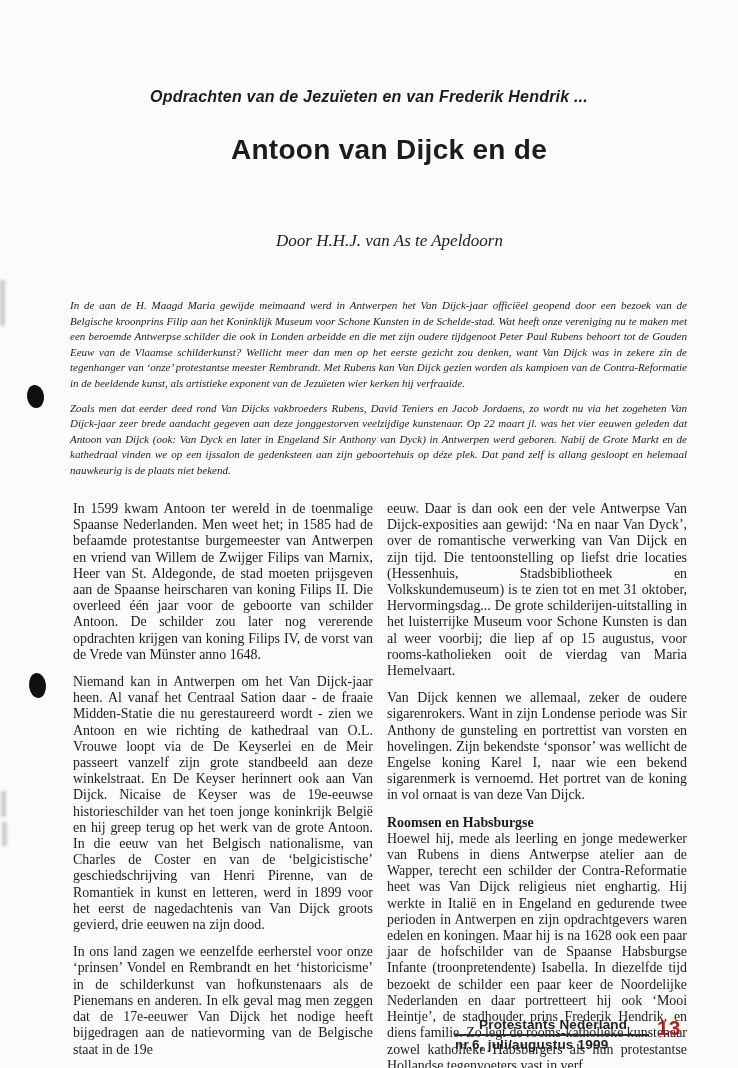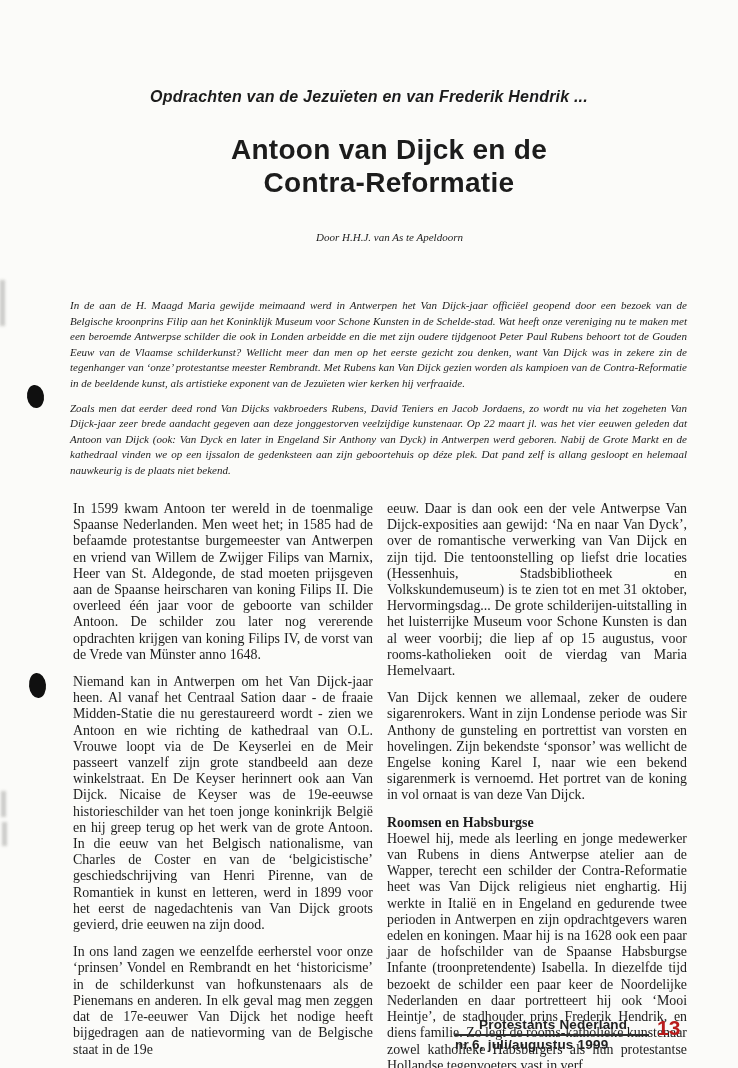--- a/index.html
+++ b/index.html
@@ -14,21 +14,21 @@
     font-size:16px; letter-spacing:0.2px;
   }
   .title {
     position:absolute; top:133px; left:0; right:0; text-align:center;
     font-family:"Liberation Sans", sans-serif; font-weight:bold;
     font-size:28px; line-height:33px; letter-spacing:0.3px;
   }
   .title span { display:block;padding-left:40px; }
   .byline {
     position:absolute; top:231px; left:0; right:0; text-align:center;
-    font-style:italic; font-size:11px;padding-left:41px;
+    font-style:italic; font-size:17px;padding-left:41px;
   }
   .intro {
     position:absolute; top:262px; left:70px; width:617px;
     font-style:italic; font-size:11px; line-height:15.6px; text-align:justify;margin-top:36px;
   }
   .intro p { margin:0 0 9px 0; }
   .columns {
     position:absolute; top:501px; left:73px; width:615px;
     display:flex; gap:14px;
   }
@@ -66,21 +66,20 @@
   <div class="edge-mark m1"></div>
   <div class="edge-mark m2"></div>
   <div class="edge-mark m3"></div>
   <div class="hole h1"></div>
   <div class="hole h2"></div>
 
   <div class="strapline">Opdrachten van de Jezuïeten en van Frederik Hendrik ...</div>
 
   <h1 class="title" style="margin:0;">
     <span>Antoon van Dijck en de</span>
-    <span>Contra-Reformatie</span>
   </h1>
 
   <div class="byline">Door H.H.J. van As te Apeldoorn</div>
 
   <div class="intro">
     <p>In de aan de H. Maagd Maria gewijde meimaand werd in Antwerpen het Van Dijck-jaar officiëel geopend door een bezoek van de Belgische kroonprins Filip aan het Koninklijk Museum voor Schone Kunsten in de Schelde-stad. Wat heeft onze vereniging nu te maken met een beroemde Antwerpse schilder die ook in Londen arbeidde en die met zijn oudere tijdgenoot Peter Paul Rubens behoort tot de Gouden Eeuw van de Vlaamse schilderkunst? Wellicht meer dan men op het eerste gezicht zou denken, want Van Dijck was in zekere zin de tegenhanger van ‘onze’ protestantse meester Rembrandt. Met Rubens kan Van Dijck gezien worden als kampioen van de Contra-Reformatie in de beeldende kunst, als artistieke exponent van de Jezuïeten wier kerken hij verfraaide.</p>
     <p>Zoals men dat eerder deed rond Van Dijcks vakbroeders Rubens, David Teniers en Jacob Jordaens, zo wordt nu via het zogeheten Van Dijck-jaar zeer brede aandacht gegeven aan deze jonggestorven veelzijdige kunstenaar. Op 22 maart jl. was het vier eeuwen geleden dat Antoon van Dijck (ook: Van Dyck en later in Engeland Sir Anthony van Dyck) in Antwerpen werd geboren. Nabij de Grote Markt en de kathedraal vinden we op een ijssalon de gedenksteen aan zijn geboortehuis op déze plek. Dat pand zelf is allang gesloopt en helemaal nauwkeurig is de plaats niet bekend.</p>
   </div>
 
   <div class="columns">

